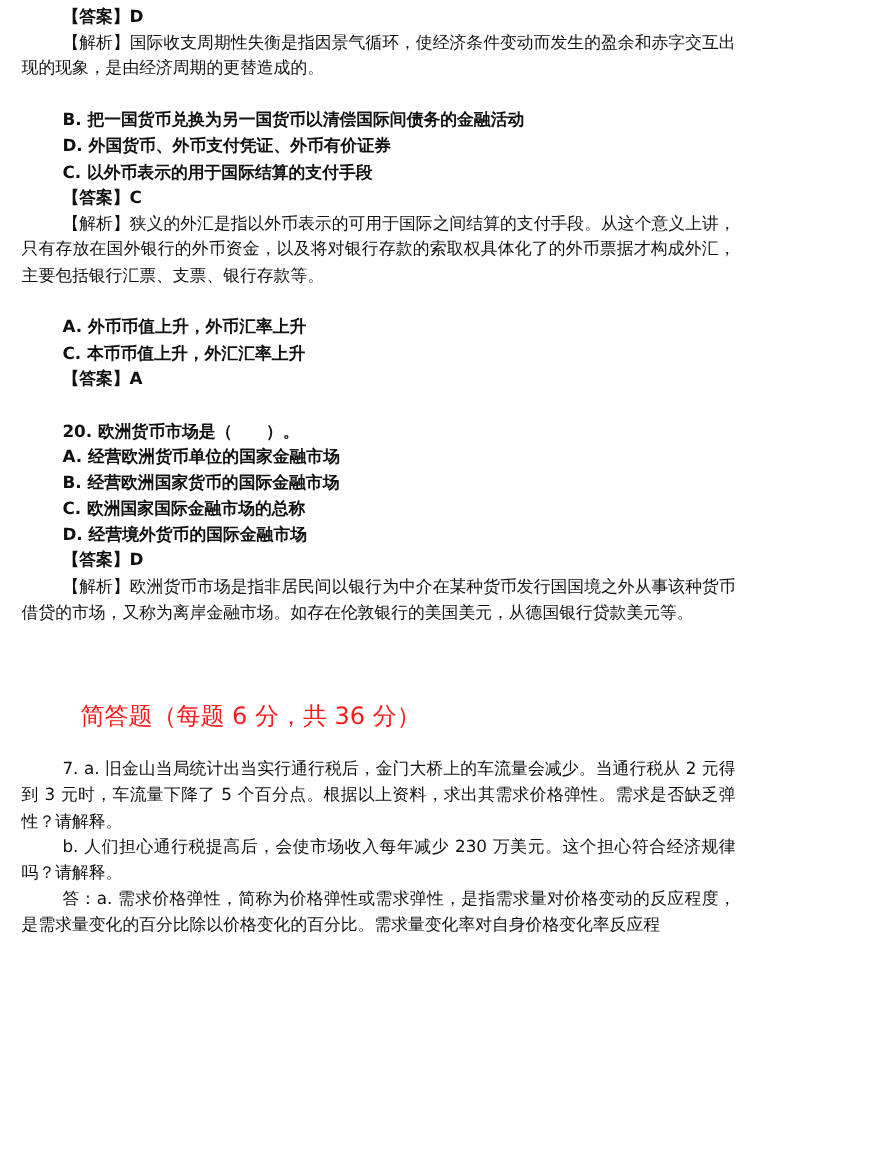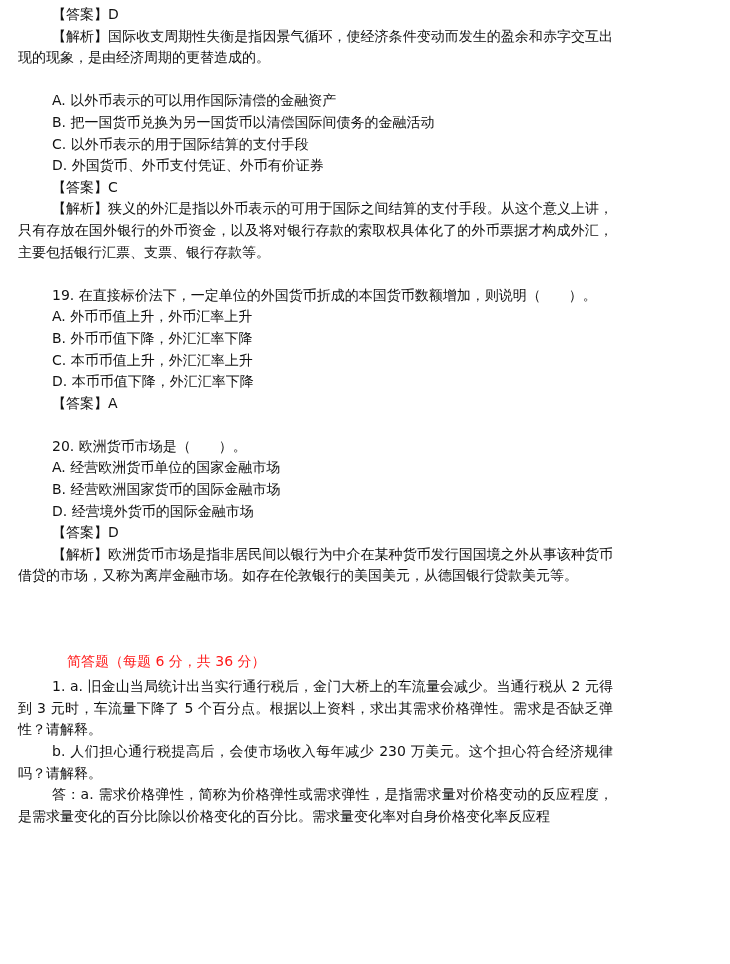--- a/index.html
+++ b/index.html
@@ -1,63 +1,60 @@
 <!DOCTYPE html>
 <html><head>
 <meta charset="utf-8">
 <style>
   html,body{margin:0;padding:0;background:#fff;}
   body{width:730px;height:964px;overflow:hidden;position:relative;
        font-family:"DejaVu Sans","Liberation Sans",sans-serif;color:#111;}
   .page{position:absolute;left:18px;top:4px;width:595px;font-size:14px;line-height:21.6px;}
   .line{white-space:nowrap;height:21.6px;}
-  .ind{padding-left:34px;}
+  .ind{padding-left:34px;font-weight:bold;}
   .wrap{white-space:normal;text-indent:34px;text-align:justify;}
   .gap{height:21.6px;}
-  .h{color:#ff1a1a;font-size:14px;line-height:30px;padding-left:49px;margin:16px 0 0 0;white-space:nowrap;}
+  .h{color:#ff1a1a;font-size:20px;line-height:30px;padding-left:49px;margin:16px 0 20px 0;white-space:nowrap;}
   .q{margin:0;}
 </style>
 </head>
 <body>
 
 <div class="page">
 
   <div class="line ind">【答案】D</div>
   <div class="wrap">【解析】国际收支周期性失衡是指因景气循环，使经济条件变动而发生的盈余和赤字交互出现的现象，是由经济周期的更替造成的。</div>
   <div class="gap"></div>
 
   <div class="q">
-    <div class="line ind">A. 以外币表示的可以用作国际清偿的金融资产</div>
     <div class="line ind">B. 把一国货币兑换为另一国货币以清偿国际间债务的金融活动</div>
+    <div class="line ind">D. 外国货币、外币支付凭证、外币有价证券</div>
     <div class="line ind">C. 以外币表示的用于国际结算的支付手段</div>
-    <div class="line ind">D. 外国货币、外币支付凭证、外币有价证券</div>
     <div class="line ind">【答案】C</div>
     <div class="wrap">【解析】狭义的外汇是指以外币表示的可用于国际之间结算的支付手段。从这个意义上讲，只有存放在国外银行的外币资金，以及将对银行存款的索取权具体化了的外币票据才构成外汇，主要包括银行汇票、支票、银行存款等。</div>
   </div>
   <div class="gap"></div>
 
   <div class="q">
-    <div class="line ind">19. 在直接标价法下，一定单位的外国货币折成的本国货币数额增加，则说明（　　）。</div>
     <div class="line ind">A. 外币币值上升，外币汇率上升</div>
-    <div class="line ind">B. 外币币值下降，外汇汇率下降</div>
     <div class="line ind">C. 本币币值上升，外汇汇率上升</div>
-    <div class="line ind">D. 本币币值下降，外汇汇率下降</div>
     <div class="line ind">【答案】A</div>
   </div>
   <div class="gap"></div>
 
   <div class="q">
     <div class="line ind">20. 欧洲货币市场是（　　）。</div>
     <div class="line ind">A. 经营欧洲货币单位的国家金融市场</div>
     <div class="line ind">B. 经营欧洲国家货币的国际金融市场</div>
+    <div class="line ind">C. 欧洲国家国际金融市场的总称</div>
     <div class="line ind">D. 经营境外货币的国际金融市场</div>
     <div class="line ind">【答案】D</div>
     <div class="wrap">【解析】欧洲货币市场是指非居民间以银行为中介在某种货币发行国国境之外从事该种货币借贷的市场，又称为离岸金融市场。如存在伦敦银行的美国美元，从德国银行贷款美元等。</div>
   </div>
   <div class="gap"></div>
   <div class="gap"></div>
 
   <div class="h">简答题（每题 6 分，共 36 分）</div>
 
-  <div class="wrap">1. a. 旧金山当局统计出当实行通行税后，金门大桥上的车流量会减少。当通行税从 2 元得到 3 元时，车流量下降了 5 个百分点。根据以上资料，求出其需求价格弹性。需求是否缺乏弹性？请解释。</div>
+  <div class="wrap">7. a. 旧金山当局统计出当实行通行税后，金门大桥上的车流量会减少。当通行税从 2 元得到 3 元时，车流量下降了 5 个百分点。根据以上资料，求出其需求价格弹性。需求是否缺乏弹性？请解释。</div>
   <div class="wrap">b. 人们担心通行税提高后，会使市场收入每年减少 230 万美元。这个担心符合经济规律吗？请解释。</div>
   <div class="wrap">答：a. 需求价格弹性，简称为价格弹性或需求弹性，是指需求量对价格变动的反应程度，是需求量变化的百分比除以价格变化的百分比。需求量变化率对自身价格变化率反应程</div>
 </div>
 
 </body></html>

